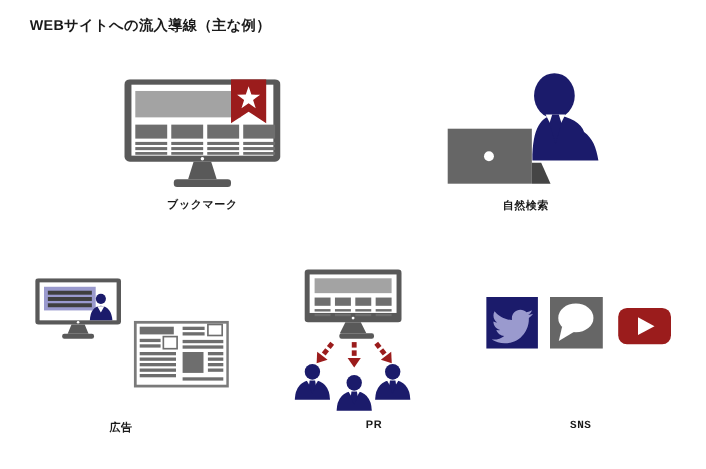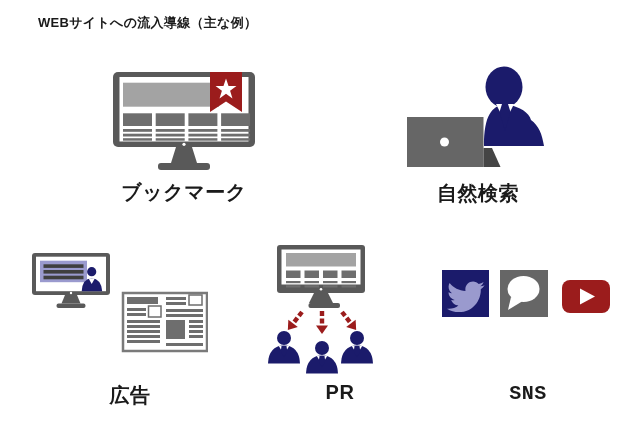--- a/index.html
+++ b/index.html
@@ -9,23 +9,23 @@
     --laptop-gray:#666666;
     --navy:#1b1b6b;
     --red:#9b1c1c;
     --lavender:#9a9ace;
     --ink:#1a1a1a;
   }
   *{margin:0;padding:0;box-sizing:border-box;}
   html,body{background:#ffffff;}
   body{font-family:"Liberation Sans","DejaVu Sans",sans-serif;color:var(--ink);}
   .canvas{position:relative;width:642px;height:426px;background:#ffffff;overflow:hidden;}
-  .page-title{position:absolute;left:38px;top:14px;font-size:13px;font-weight:700;letter-spacing:.3px;}
+  .page-title{position:absolute;left:27px;top:14px;font-size:13px;font-weight:700;letter-spacing:.3px;}
   .fig{position:absolute;}
-  .fig-label{position:absolute;transform:translateX(-50%);font-size:20px;font-weight:700;letter-spacing:.5px;white-space:nowrap;}
+  .fig-label{position:absolute;transform:translateX(-50%);font-size:10px;font-weight:700;letter-spacing:.5px;white-space:nowrap;}
   
   .f-gray{fill:var(--device-gray);}
   .f-panel{fill:var(--panel-gray);}
   .f-block{fill:var(--block-gray);}
   .f-laptop{fill:var(--laptop-gray);}
   .f-navy{fill:var(--navy);}
   .f-red{fill:var(--red);}
   .f-lav{fill:var(--lavender);}
   .f-white{fill:#ffffff;}
   .f-dark{fill:#454545;}
@@ -129,21 +129,21 @@
         <rect x="157" y="67" width="14" height="3"></rect>
         <rect x="157" y="72" width="14" height="3"></rect>
         <rect x="157" y="77" width="14" height="3"></rect>
         <rect x="157" y="82" width="14" height="3"></rect>
         <rect x="134" y="90" width="37" height="3"></rect>
       </g>
       <rect class="news-box" x="116.5" y="53" width="12.5" height="11"></rect>
       <rect class="news-box" x="157" y="42" width="13" height="10"></rect>
     </g>
   </svg>
-  <div class="fig-label" style="left:130px;top:382px;">広告</div>
+  <div class="fig-label" style="left:110px;top:382px;">広告</div>
 
   <svg class="fig" style="left:266px;top:243px;" width="112" height="140" viewBox="0 0 112 140">
     <g>
       <rect class="f-gray" x="11" y="2" width="88" height="48" rx="3"></rect>
       <rect class="f-white" x="15.5" y="6.5" width="79" height="35"></rect>
       <rect class="f-panel" x="20" y="10" width="70" height="13.5"></rect>
       <g class="f-block">
         <rect x="20" y="27.5" width="14.5" height="7.5"></rect>
           <rect x="38.5" y="27.5" width="14.5" height="7.5"></rect>
           <rect x="57" y="27.5" width="14.5" height="7.5"></rect>

